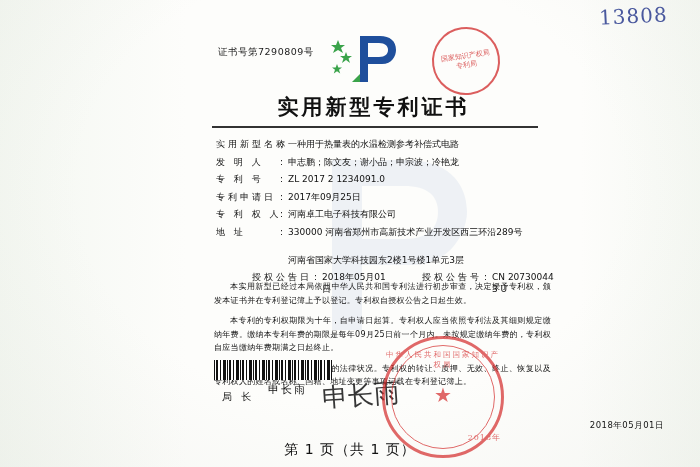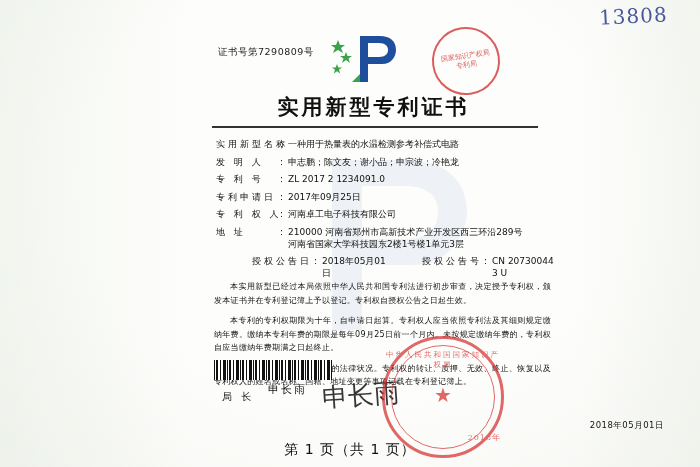--- a/index.html
+++ b/index.html
@@ -85,21 +85,21 @@
     margin-bottom:5.5px;
   }
   .flabel{
     width:60px;flex:0 0 60px;
     letter-spacing:3px;
     white-space:nowrap;
   }
   .flabel.w-wide{width:64px;flex:0 0 64px;}
   .fcolon{width:8px;flex:0 0 8px;}
   .fval{flex:1;word-break:break-all;}
-  .fval .sub{display:block;}
+  .fval .sub{display:block;margin-top:16px;}
   .two-col{display:flex;width:100%;}
   .two-col .half{flex:1;display:flex;margin-left:36px;}
   .two-col .half .flabel{width:62px;flex:0 0 62px;}
   
   .body-text{
     position:absolute;left:214px;top:280px;width:340px;
     font-size:8px;line-height:13.5px;color:#151515;
     text-align:justify;
     letter-spacing:.3px;
   }
@@ -236,21 +236,21 @@
     </div>
     <div class="frow">
       <span class="flabel w-wide">专 利 权 人</span>
       <span class="fcolon">:</span>
       <span class="fval">河南卓工电子科技有限公司</span>
     </div>
     <div class="frow">
       <span class="flabel w-wide">地 址</span>
       <span class="fcolon">:</span>
       <span class="fval">
-        <span>210000 河南省郑州市高新技术产业开发区西三环沿289号</span>
+        <span>330000 河南省郑州市高新技术产业开发区西三环沿289号</span>
         <span class="sub">河南省国家大学科技园东2楼1号楼1单元3层</span>
       </span>
     </div>
     <div class="frow">
       <div class="two-col">
         <div class="half">
           <span class="flabel">授权公告日</span>
           <span class="fcolon">:</span>
           <span class="fval">2018年05月01日</span>
         </div>

